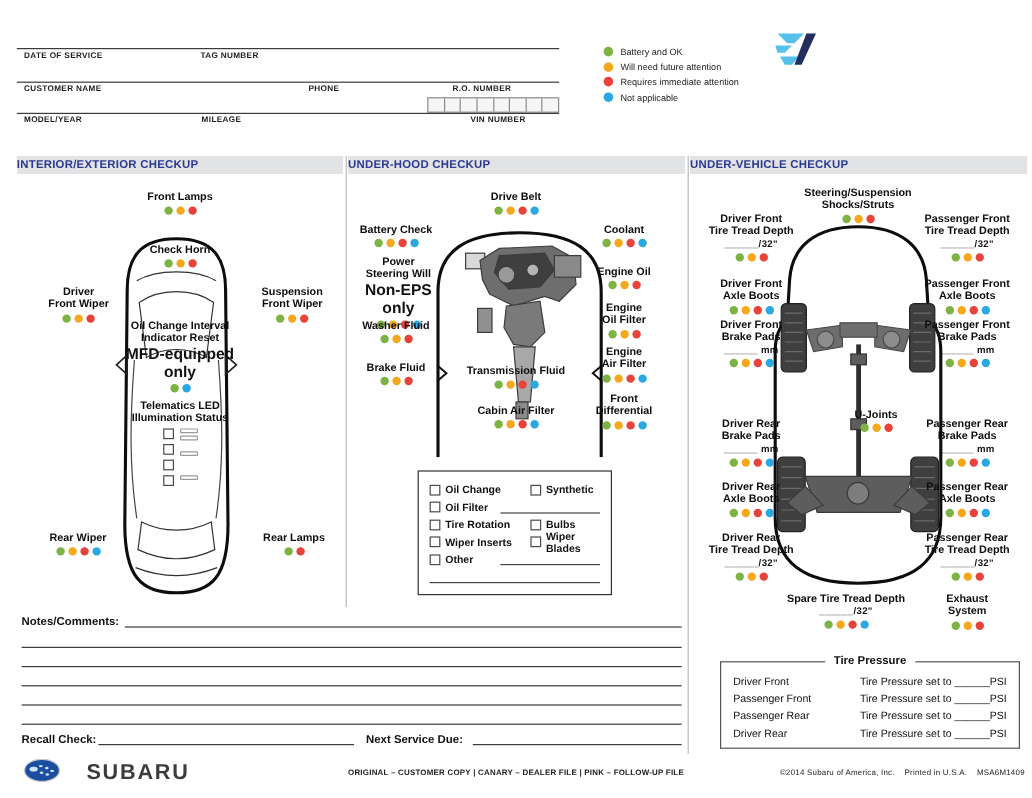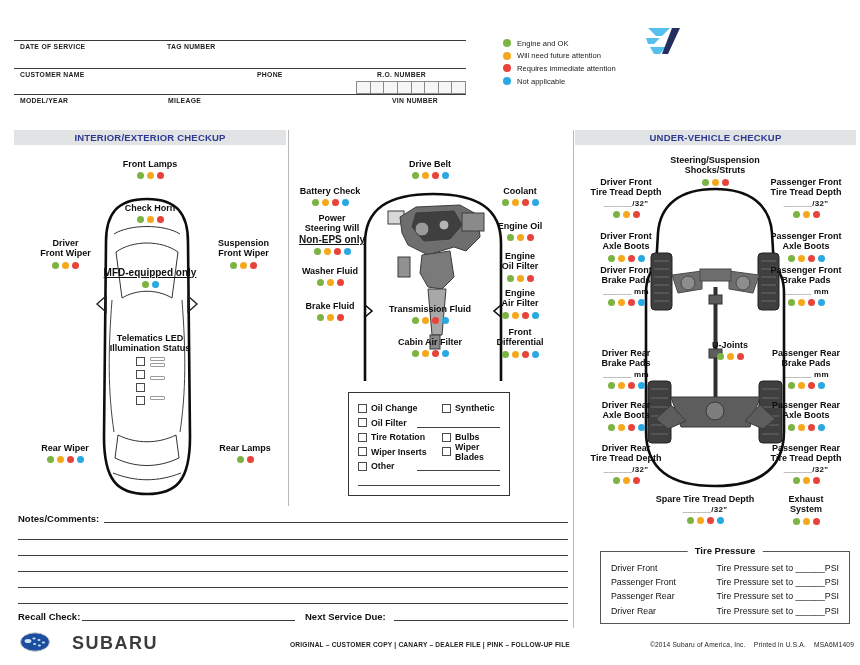--- a/index.html
+++ b/index.html
@@ -25,27 +25,27 @@
   [data-color="blue"]{background:#29A9E0;}
   [data-color="none"]{background:#fff;}
   .dots{display:flex;justify-content:center;gap:3px;margin-top:3px;}
   
   .logo{position:absolute;left:652px;top:22px;width:202px;height:62px;}
   .logo-text{position:absolute;left:26px;top:0;width:176px;text-align:right;}
   .logo-express{font-size:31px;font-weight:bold;font-style:italic;color:#23305F;letter-spacing:-1.5px;line-height:1;white-space:nowrap;}
   .logo-service{font-size:19px;font-weight:bold;font-style:italic;color:#23305F;letter-spacing:-.5px;line-height:1;margin-top:-2px;}
   
   .colhdr{position:absolute;top:130px;height:15px;background:#E2E3E5;color:#2B3990;font-weight:bold;
-          font-size:9.5px;text-align:center;line-height:16px;letter-spacing:.2px;}
+          font-size:9.5px;line-height:16px;letter-spacing:.2px;}
   .vdiv{position:absolute;width:1px;background:#b8b8b8;}
   
   .col{position:absolute;top:148px;height:480px;}
   .itm{position:absolute;text-align:center;}
   .itm .lbl{font-size:9px;font-weight:bold;line-height:1.14;white-space:pre-line;color:#0d0d0d;}
-  .itm .note{font-size:10px;font-weight:bold;margin-top:.5px;text-decoration:underline;}
+  .itm .note{font-size:13px;font-weight:bold;margin-top:.5px;}
   .itm .blank{font-size:8px;font-weight:bold;margin-top:1px;letter-spacing:.3px;}
   
   .telrow{display:flex;align-items:center;justify-content:center;gap:5px;margin-top:3.5px;}
   .cb{width:7px;height:7px;border:1.1px solid #4a4a4a;background:#fff;flex:none;}
   .telbars{display:flex;flex-direction:column;gap:1.5px;}
   .bar{width:15px;height:4px;border:1px solid #9a9a9a;border-radius:1px;background:#fff;box-sizing:border-box;}
   .bar[data-color="green"],.bar[data-color="red"]{border-color:transparent;}
   
   .svcbox{position:absolute;border:1.5px solid #333;background:#fff;padding:8px 9px 7px;box-sizing:border-box;
           display:flex;flex-direction:column;justify-content:space-between;}
@@ -92,21 +92,21 @@
       <div class="vincell"></div>
   </div>
   <div class="fline" style="left:14px;top:94px;width:452px"></div>
   <div class="flabel" style="left:20px;top:97px">MODEL/YEAR</div>
   <div class="flabel" style="left:168px;top:97px">MILEAGE</div>
   <div class="flabel" style="left:392px;top:97px">VIN NUMBER</div>
 
   <div class="legend">
     <div class="lgrow">
       <span class="dot" data-color="green"></span>
-      <span class="lglabel">Engine and OK</span>
+      <span class="lglabel">Battery and OK</span>
     </div>
     <div class="lgrow">
       <span class="dot" data-color="orange"></span>
       <span class="lglabel">Will need future attention</span>
     </div>
     <div class="lgrow">
       <span class="dot" data-color="red"></span>
       <span class="lglabel">Requires immediate attention</span>
     </div>
     <div class="lgrow">
@@ -120,20 +120,21 @@
       <polygon points="2,4 24,4 16,12 10,12" fill="#56C0EC"></polygon>
       <polygon points="0,14 14,14 8,20 2,20" fill="#56C0EC"></polygon>
       <polygon points="4,23 20,23 14,30 8,30" fill="#56C0EC"></polygon>
       <polygon points="26,4 34,4 22,30 16,30" fill="#23305F"></polygon>
     </svg>
     <div class="logo-text">
     </div>
   </div>
 
   <div class="colhdr" style="left:14px;width:272px">INTERIOR/EXTERIOR CHECKUP</div>
+  <div class="colhdr" style="left:290px;width:281px">UNDER-HOOD CHECKUP</div>
   <div class="colhdr" style="left:575px;width:281px">UNDER-VEHICLE CHECKUP</div>
   <div class="vdiv" style="left:288px;top:130px;height:376px"></div>
   <div class="vdiv" style="left:573px;top:130px;height:498px"></div>
 
   <div class="col" style="left:14px;width:272px">
 
     <svg style="position:absolute;left:74px;top:44px" width="118" height="310" viewBox="0 0 118 310">
       <path d="M59,7 C89,7 100,22 100,50 L102,245 C102,288 89,302 59,302 C29,302 16,288 16,245 L18,50 C18,22 29,7 59,7 Z" fill="none" stroke="#0d0d0d" stroke-width="2.6"></path>
       <path d="M28,60 C45,48 73,48 90,60 L84,106 C69,97 49,97 34,106 Z" fill="none" stroke="#333" stroke-width="1"></path>
       <path d="M26,42 C42,32 76,32 92,42" fill="none" stroke="#333" stroke-width="1"></path>
@@ -173,20 +174,22 @@
     <div class="itm" style="left:182px;top:90px;width:95px">
       <div class="lbl">Suspension
 Front Wiper</div>
       <div class="dots">
           <span class="dot" style="background: rgb(124, 179, 66);"></span>
           <span class="dot" style="background: rgb(246, 168, 28);"></span>
           <span class="dot" style="background: rgb(232, 67, 59);"></span>
         </div>
     </div>
     <div class="itm" style="left:76px;top:118px;width:120px">
+      <div class="lbl">Oil Change Interval
+Indicator Reset</div>
       <div class="note">MFD-equipped only</div>
       <div class="dots">
           <span class="dot" style="background: rgb(124, 179, 66);"></span>
           <span class="dot" style="background: rgb(41, 169, 224);"></span>
         </div>
     </div>
 
     <div class="itm" style="left:76px;top:185px;width:120px">
       <div class="lbl">Telematics LED
 Illumination Status</div>

